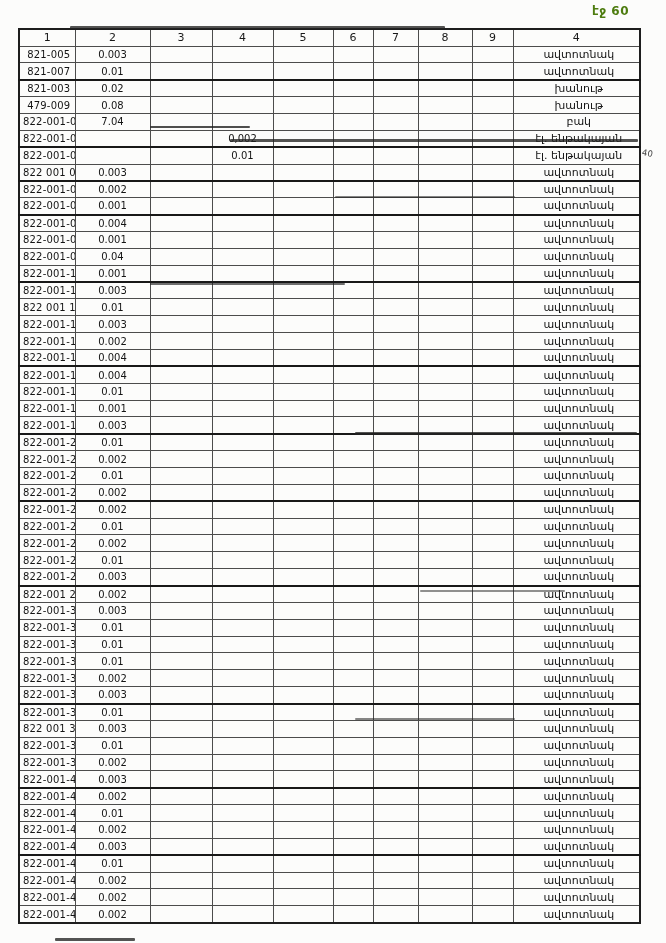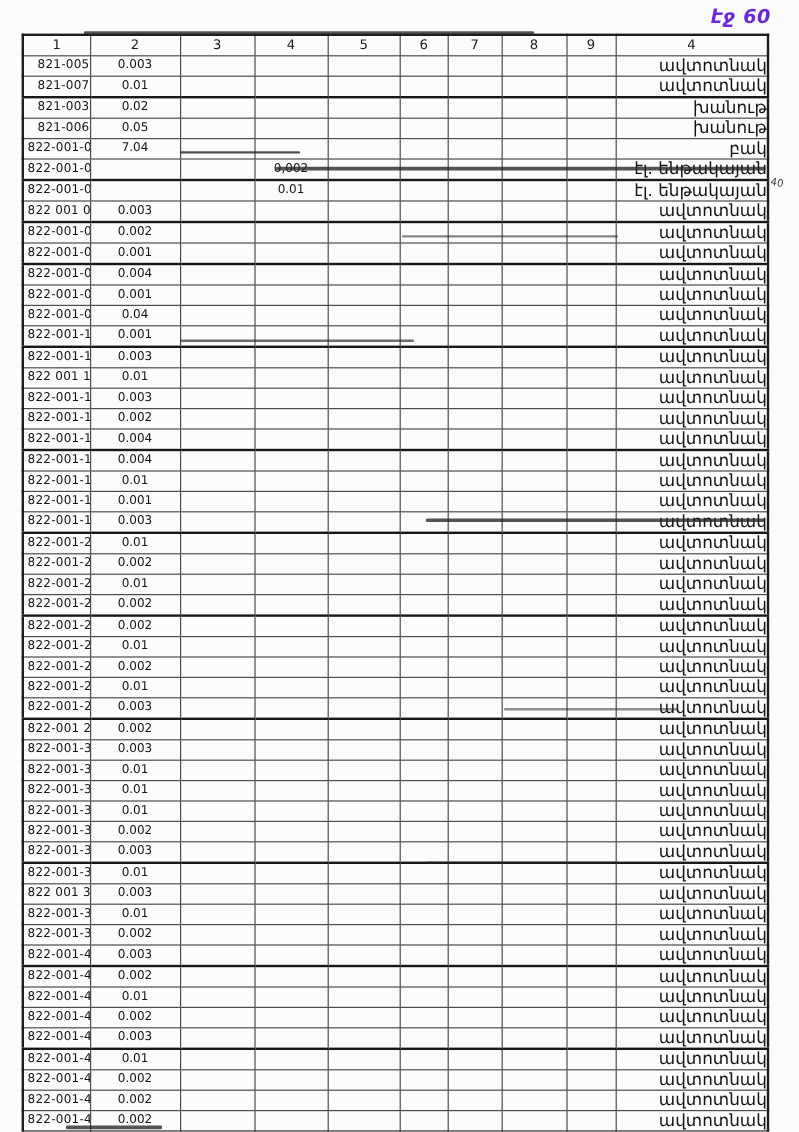--- a/index.html
+++ b/index.html
@@ -3,43 +3,43 @@
 <meta charset="utf-8">
 <style>
   html,body{margin:0;padding:0}
   body{
     width:666px;height:943px;position:relative;overflow:hidden;
     background:#fcfcfb;color:#161616;
     font-family:"DejaVu Sans",sans-serif;
   }
   .page-label{
     position:absolute;top:4px;left:592px;
-    font-size:16px;font-weight:bold;letter-spacing:.5px;color:#6d28d9;font-style:italic;
+    font-size:12px;font-weight:bold;letter-spacing:.5px;color:#4d7c0f;
   }
   .margin-note{
     position:absolute;top:148px;left:642px;
     font-size:8.5px;color:#3d3d3d;transform:rotate(10deg);
   }
   table.doc-table{
     position:absolute;left:18px;top:28px;width:621px;
     border-collapse:collapse;table-layout:fixed;
     border:2px solid #1d1d1d;
   }
   th,td{
     border:1px solid #4c4c4c;
     padding:0;overflow:hidden;white-space:nowrap;
     vertical-align:middle;
   }
   thead tr{height:17px}
   tbody tr{height:16.87px}
   th{font-size:11px;font-weight:400;text-align:center;color:#191919}
   td{font-size:10px;color:#141414}
-  td.c1{text-align:right;padding-left:3px;letter-spacing:.2px}
+  td.c1{text-align:center;padding-left:3px;letter-spacing:.2px}
   td.c2,td.c3,td.c4,td.c5,td.c6,td.c7,td.c8,td.c9{text-align:center}
-  td.c10{text-align:right;padding-left:5px;font-size:14px}
+  td.c10{text-align:center;padding-left:5px;font-size:11px}
   
   tbody tr:nth-child(2) td,
   tbody tr:nth-child(6) td,
   tbody tr:nth-child(8) td,
   tbody tr:nth-child(10) td,
   tbody tr:nth-child(14) td,
   tbody tr:nth-child(19) td,
   tbody tr:nth-child(23) td,
   tbody tr:nth-child(27) td,
   tbody tr:nth-child(32) td,
@@ -115,22 +115,22 @@
         <td class="c3"></td>
         <td class="c4"></td>
         <td class="c5"></td>
         <td class="c6"></td>
         <td class="c7"></td>
         <td class="c8"></td>
         <td class="c9"></td>
         <td class="c10">խանութ</td>
       </tr>
       <tr>
-        <td class="c1">821-006</td>
-        <td class="c2">0.05</td>
+        <td class="c1">479-009</td>
+        <td class="c2">0.08</td>
         <td class="c3"></td>
         <td class="c4"></td>
         <td class="c5"></td>
         <td class="c6"></td>
         <td class="c7"></td>
         <td class="c8"></td>
         <td class="c9"></td>
         <td class="c10">խանութ</td>
       </tr>
       <tr>

